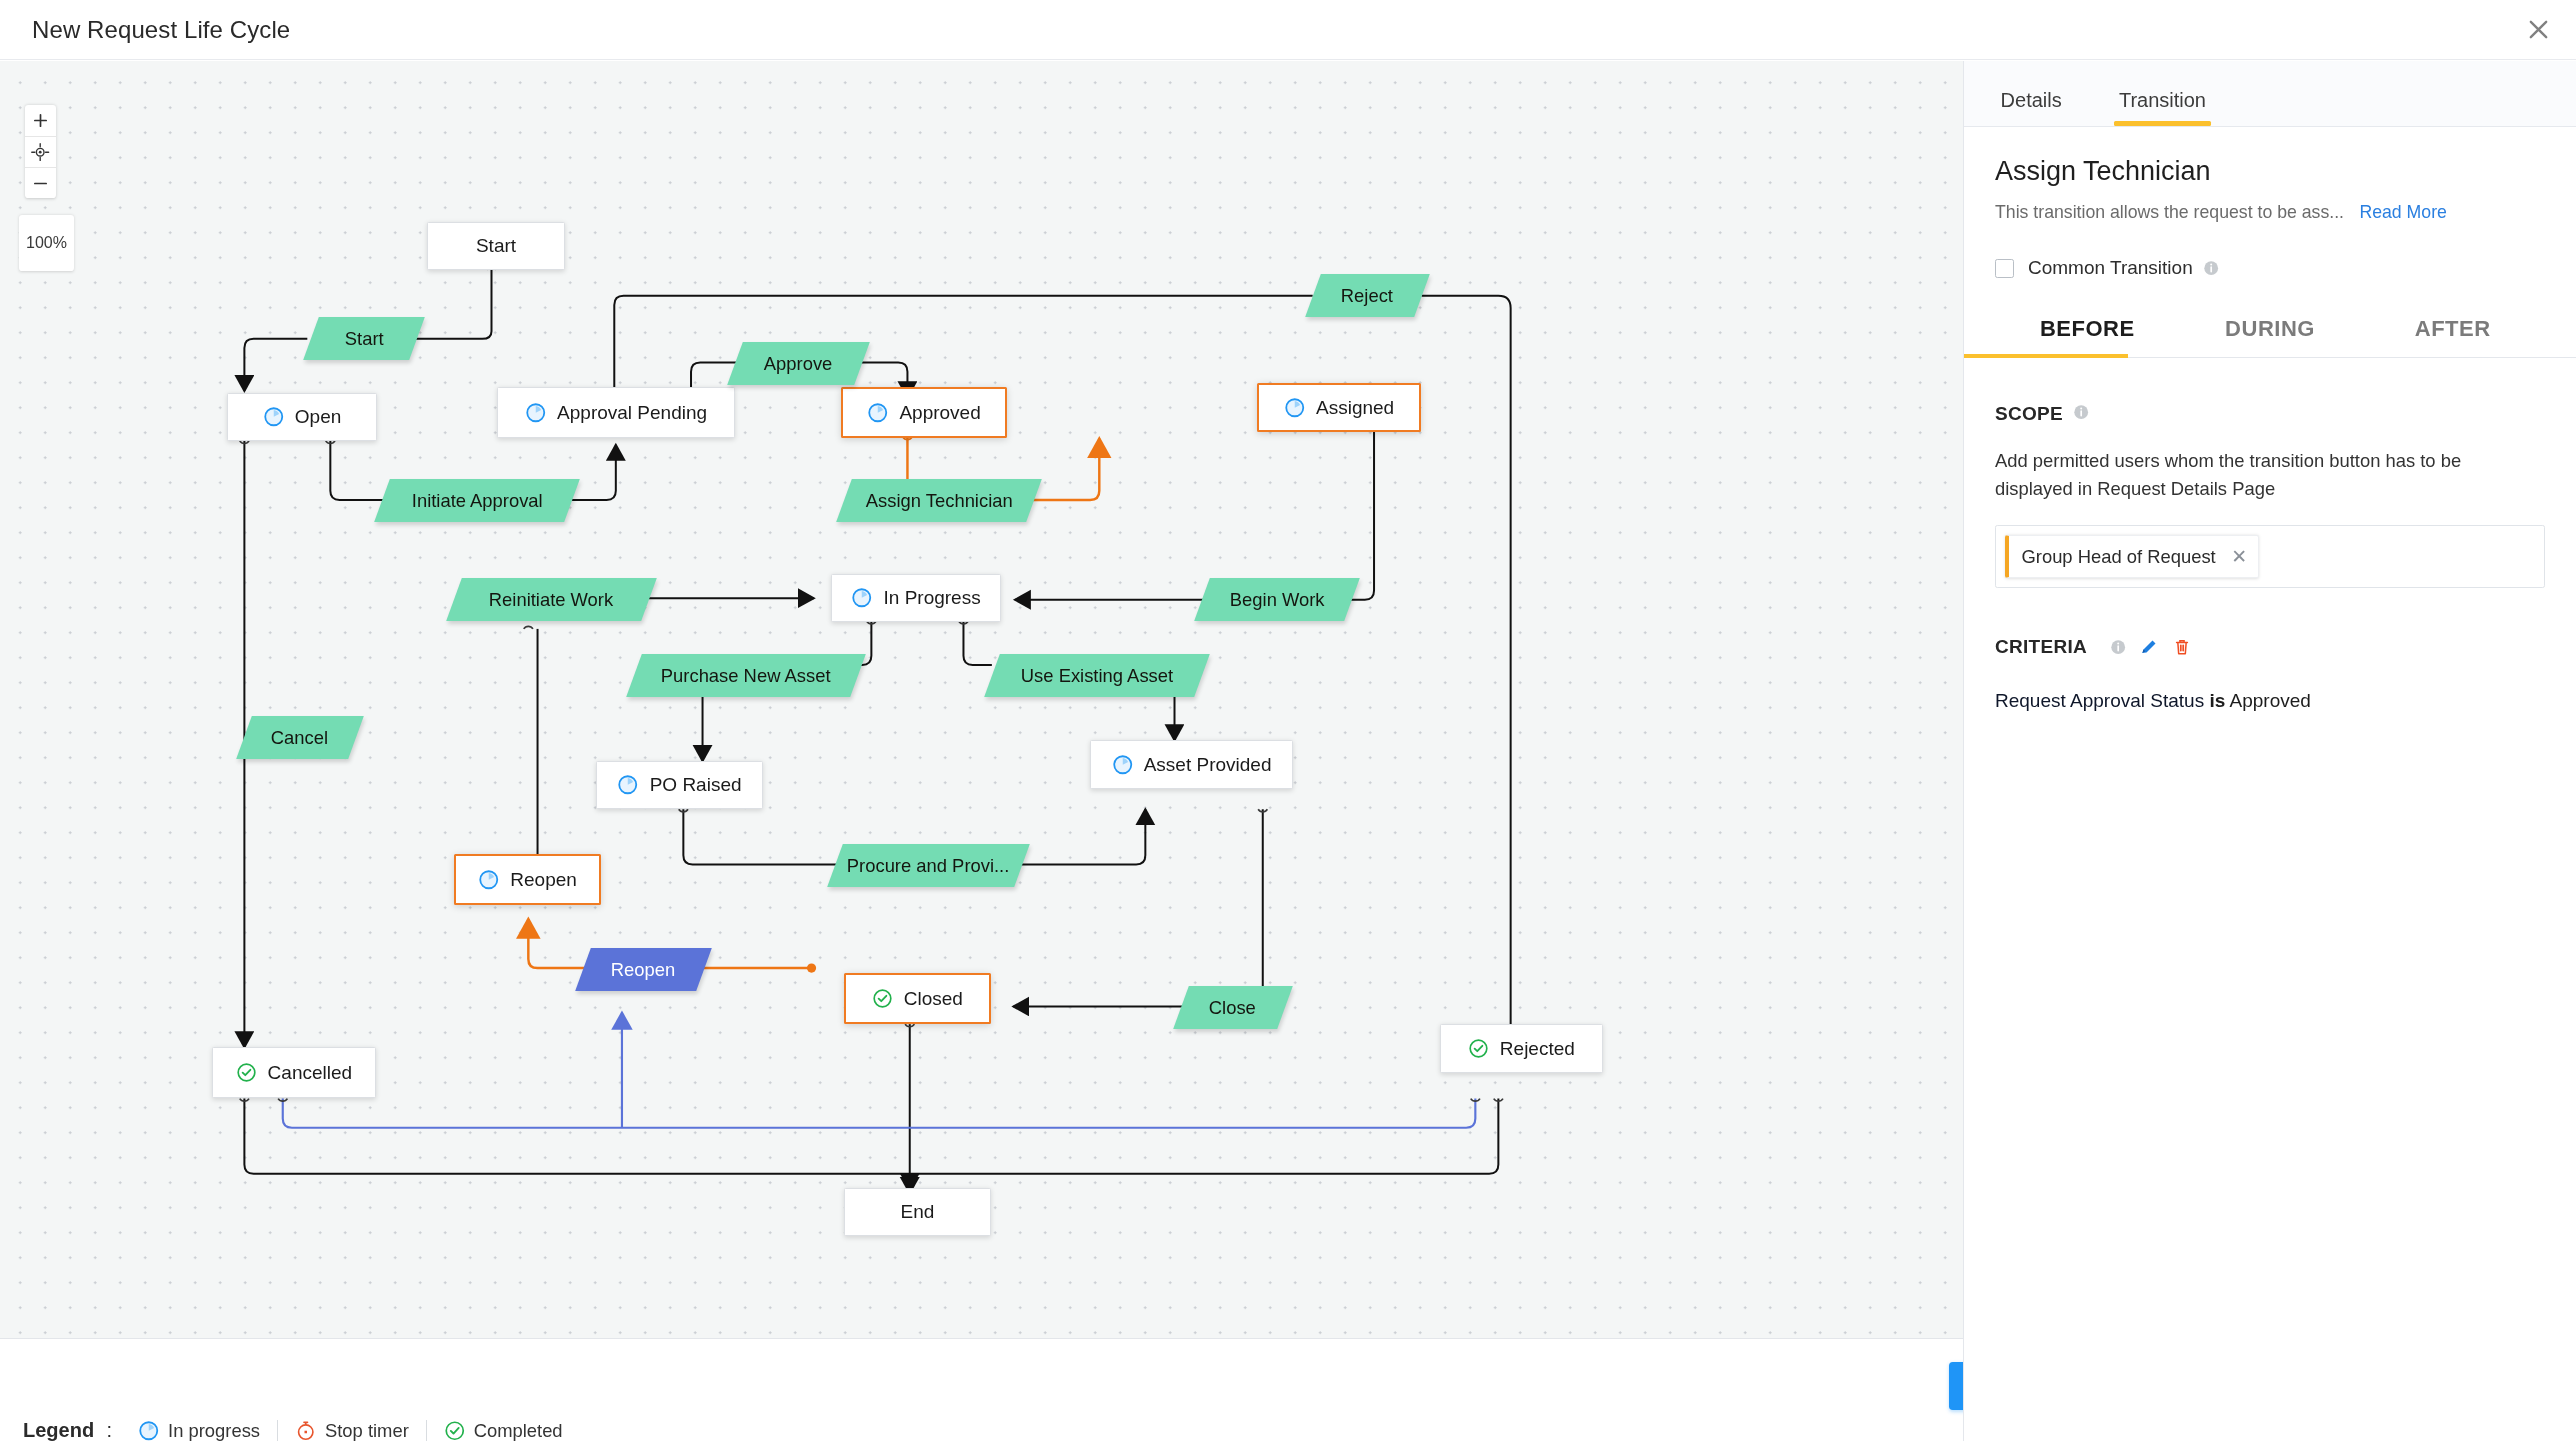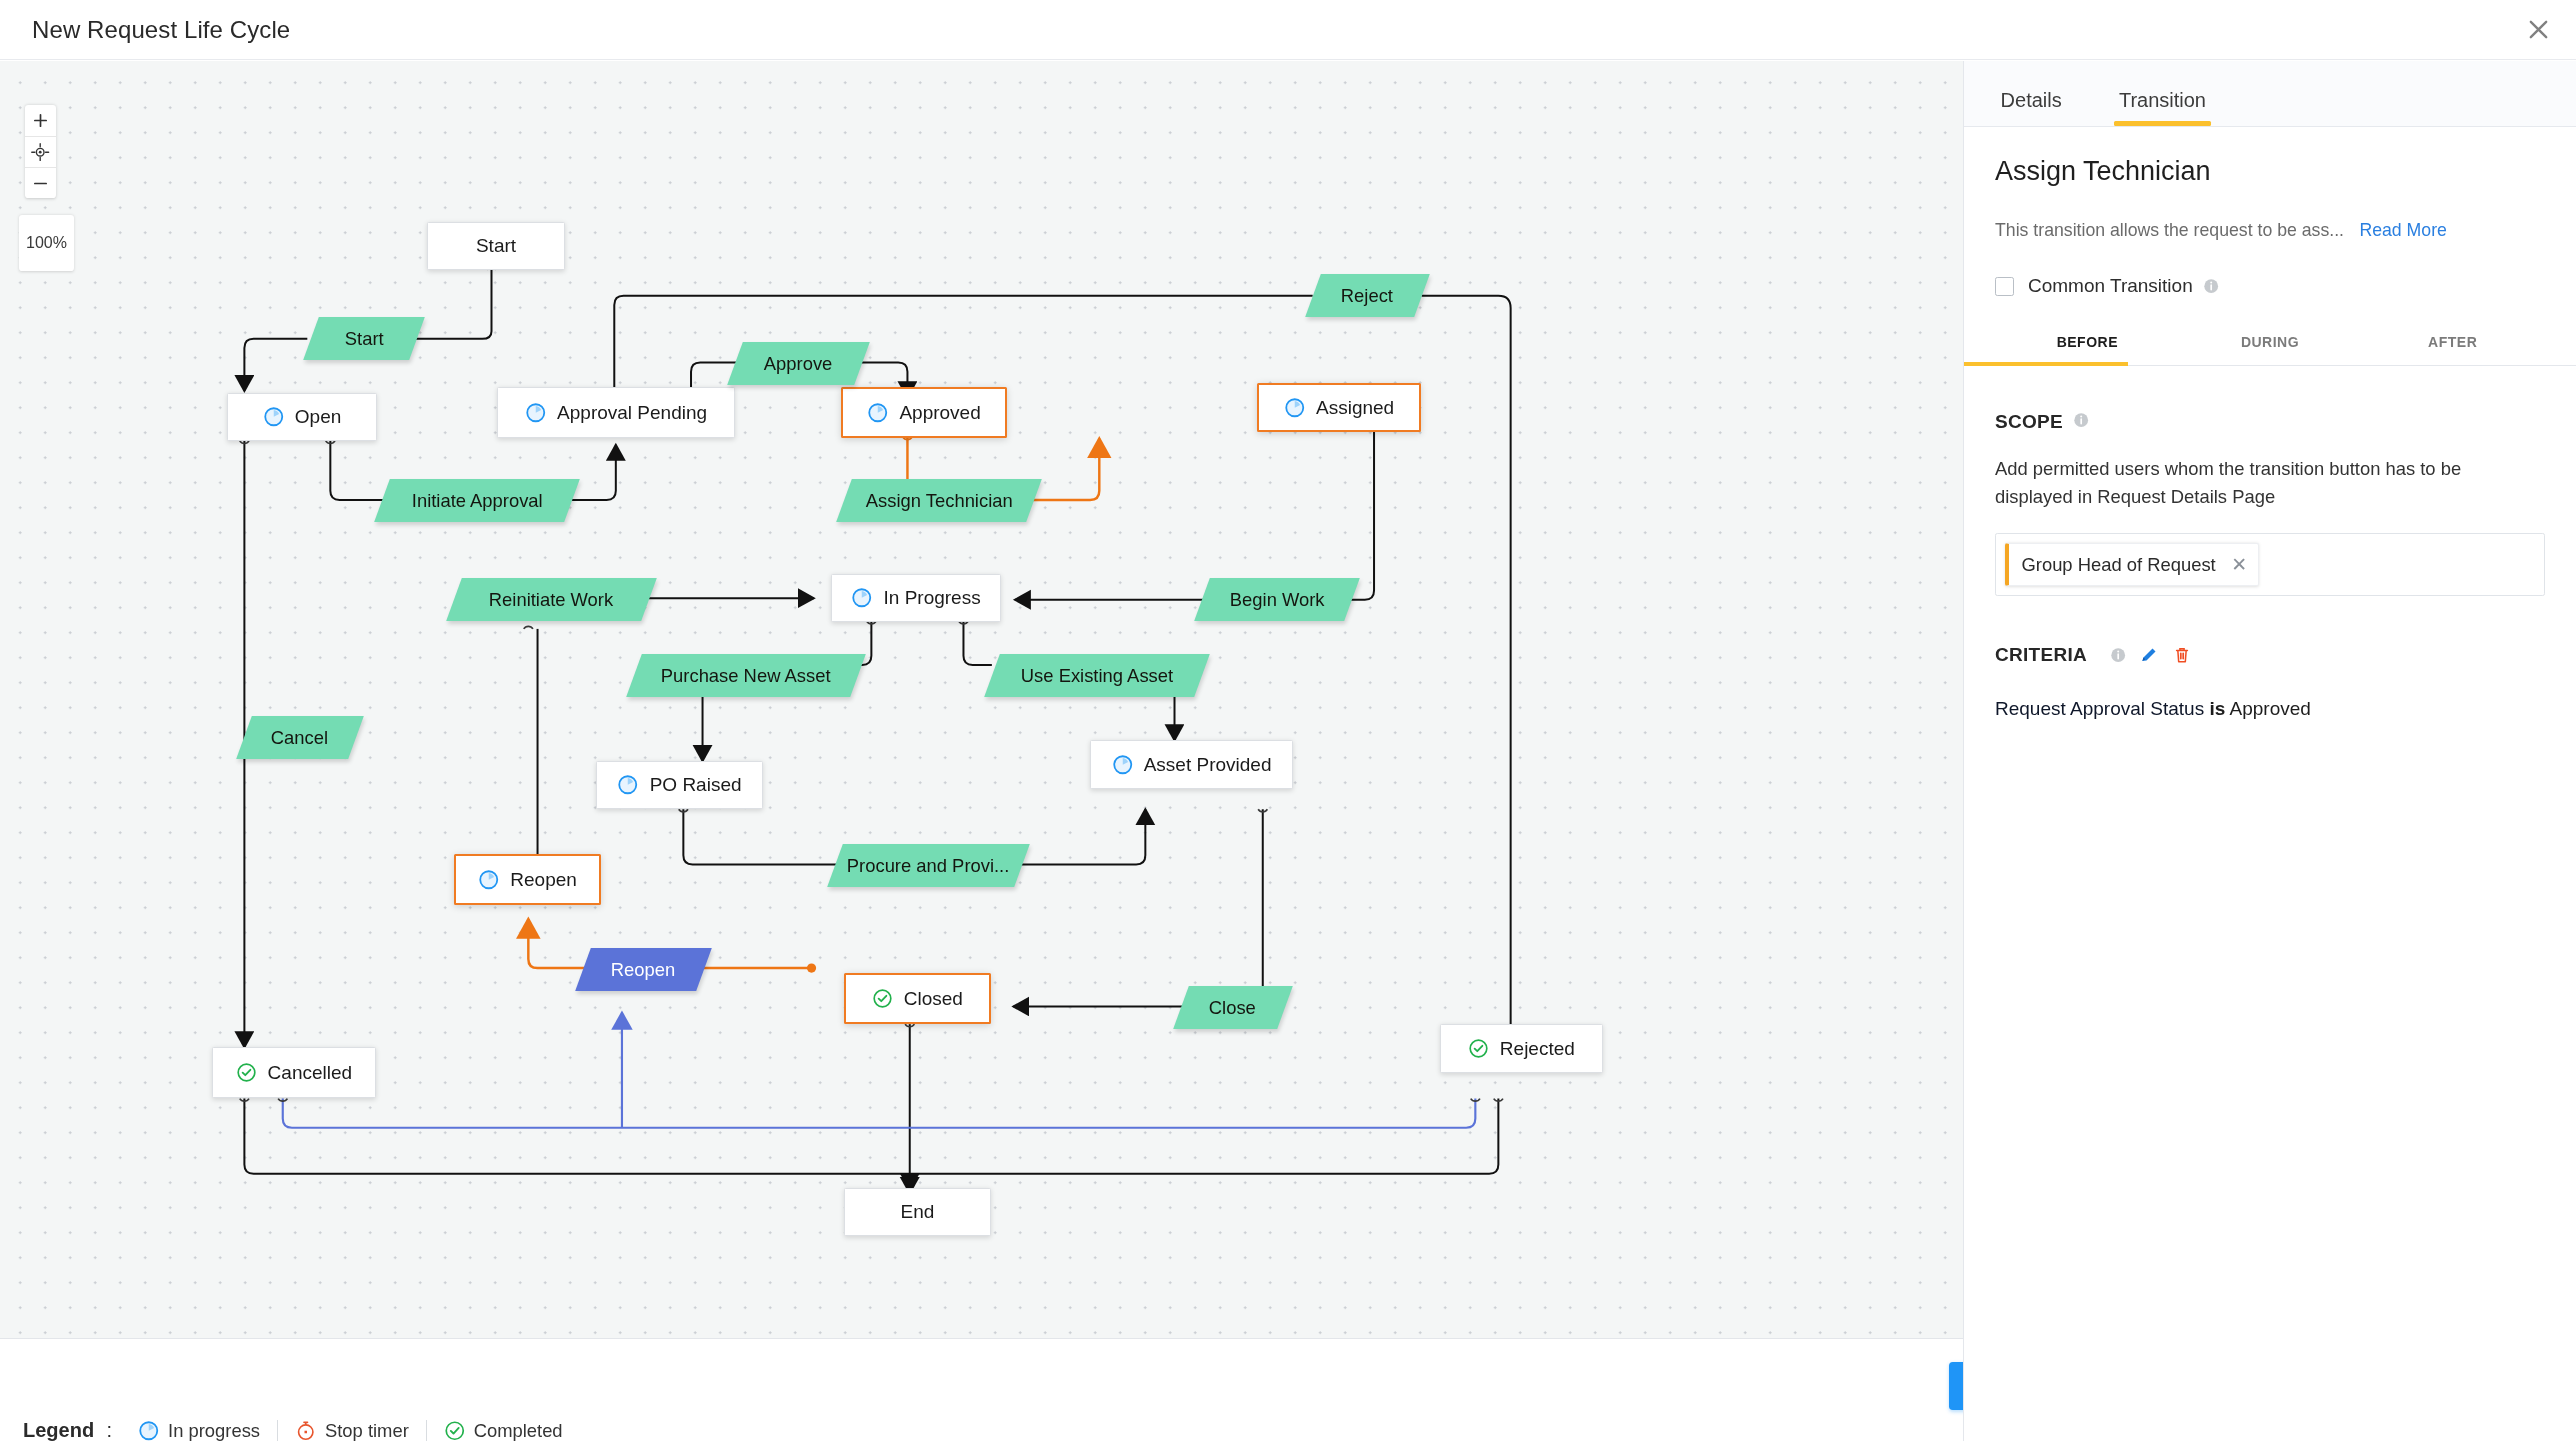--- a/index.html
+++ b/index.html
@@ -113,35 +113,35 @@
   .panel-tab {
     font-size: 20px; color: #3c3c3c; padding: 0 4.6px 14px 4.6px; margin-right: 32px;
     cursor: pointer; position: relative;
   }
   .panel-tab.active::after {
     content: ""; position: absolute; left: 0; right: 0; bottom: 0;
     height: 5.4px; background: #fbc02d; border-radius: 1.5px;
   }
   .panel-body { padding: 0 31px; background: #ffffff; height: 1315px; }
   .panel-h1 { font-size: 27px; color: #1f1f1f; padding-top: 29px; }
-  .panel-desc-row { display: flex; align-items: center; margin-top: 33px; }
+  .panel-desc-row { display: flex; align-items: center; margin-top: 15px; }
   .panel-desc { font-size: 17.7px; color: #6b6b6b; }
   .read-more { font-size: 17.7px; color: #2a7fe0; margin-left: 15.4px; cursor: pointer; }
 
   .common-row { display: flex; align-items: center; margin-top: 34px; }
   .chk { width: 19px; height: 19px; border: 1.5px solid #b9bfc6; border-radius: 2.3px; background: #fff; cursor: pointer; }
   .common-label { font-size: 19px; color: #2e2e2e; margin-left: 14px; }
   .info-ico { margin-left: 9.2px; display: inline-flex; vertical-align: middle; }
 
   .sub-tabs {
     display: flex; margin-top: 37px; border-bottom: 0.8px solid #e4e7ec;
     margin-left: -31px; margin-right: -31px; padding: 0 32px;
   }
   .sub-tab {
-    flex: 1; text-align: center; font-size: 14px; font-weight: bold;
+    flex: 1; text-align: center; font-size: 22px; font-weight: bold;
     letter-spacing: 0.5px; color: #7b7b7b; padding-bottom: 15.4px; cursor: pointer;
     position: relative;
   }
   .sub-tab.active { color: #1d1d1d; }
   .sub-tab.active::after {
     content: ""; position: absolute; left: 0; right: 40%; bottom: -0.8px;
     height: 4.6px; background: #fbc02d;
   }
   .sub-tab:first-child.active::after { left: -32px; right: 28%; }
 

